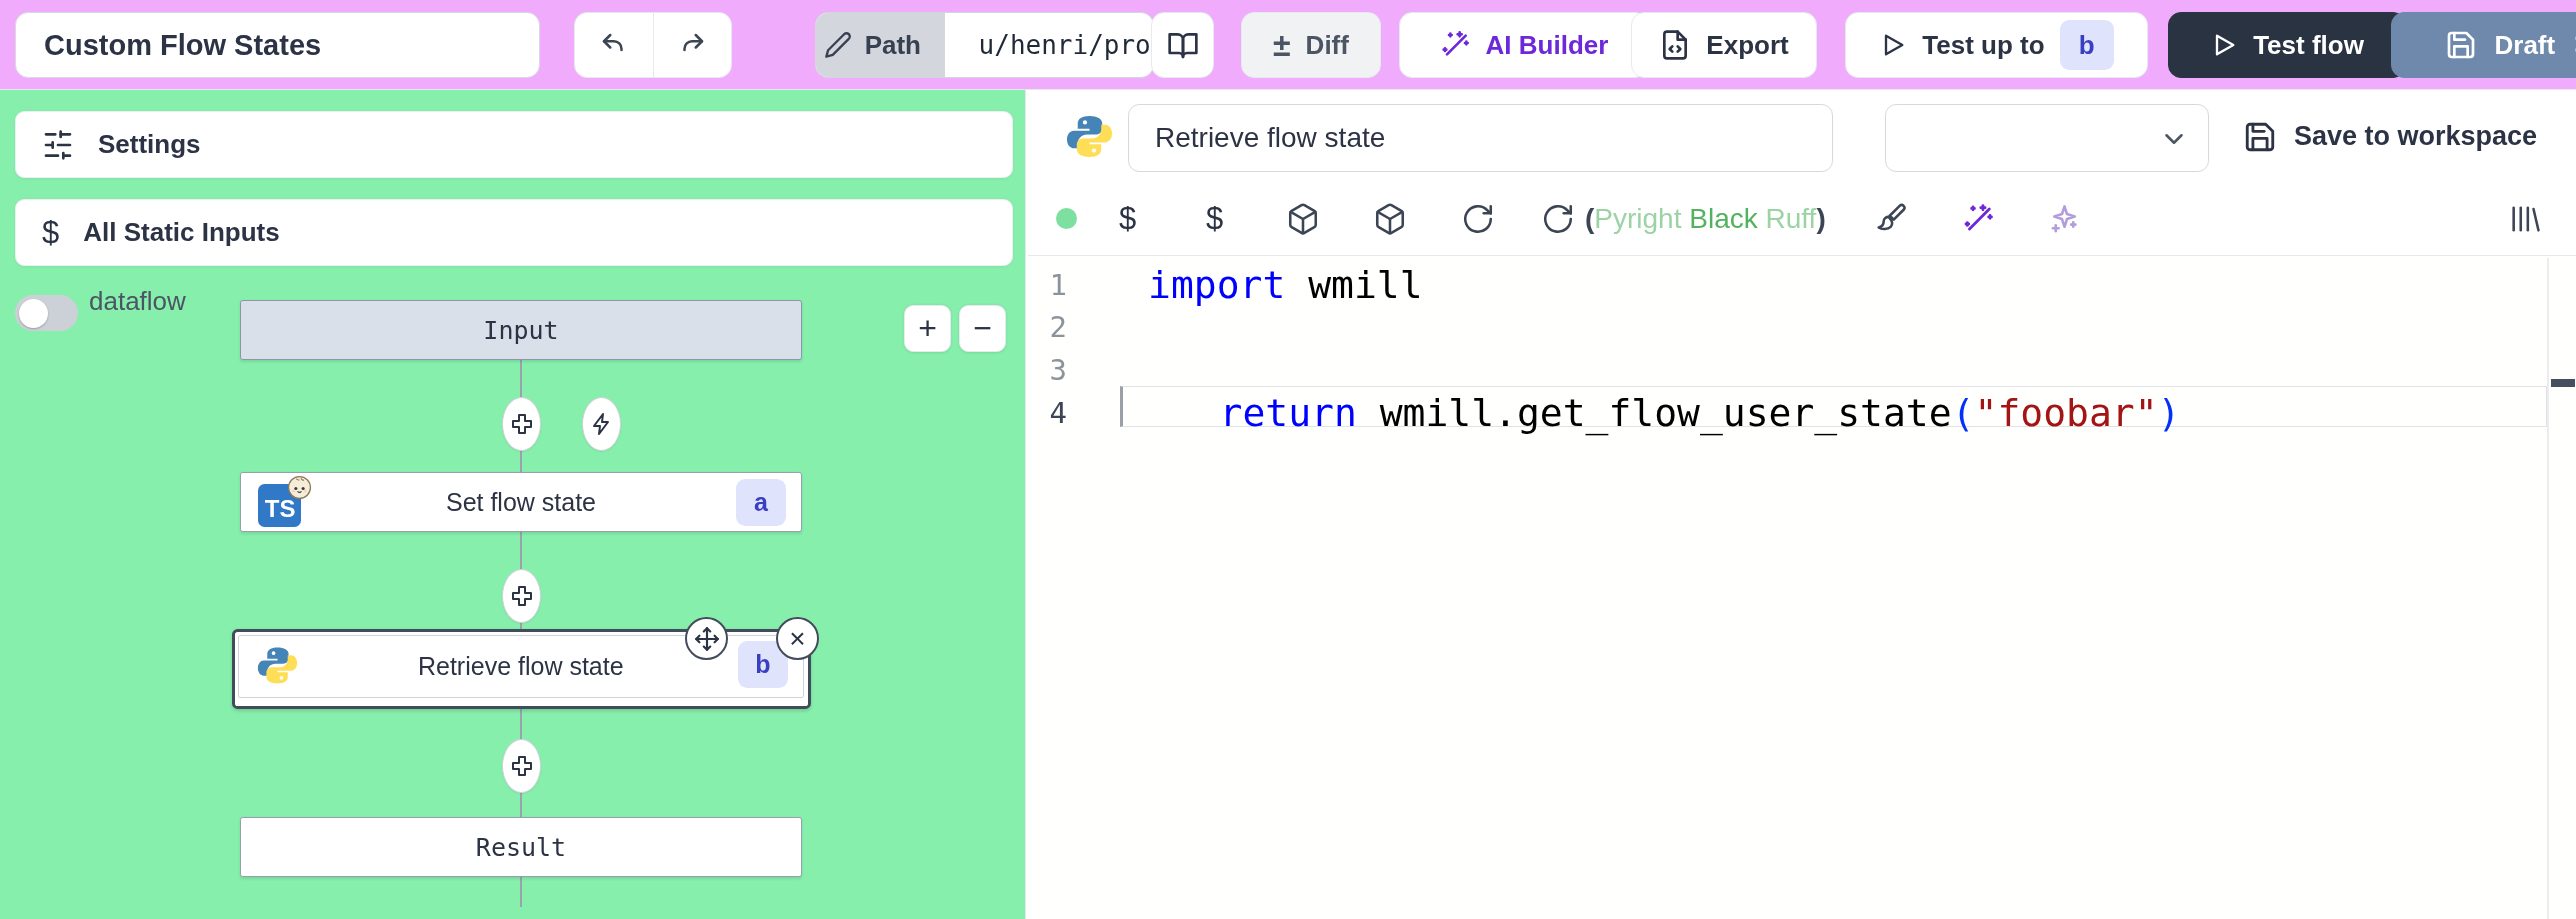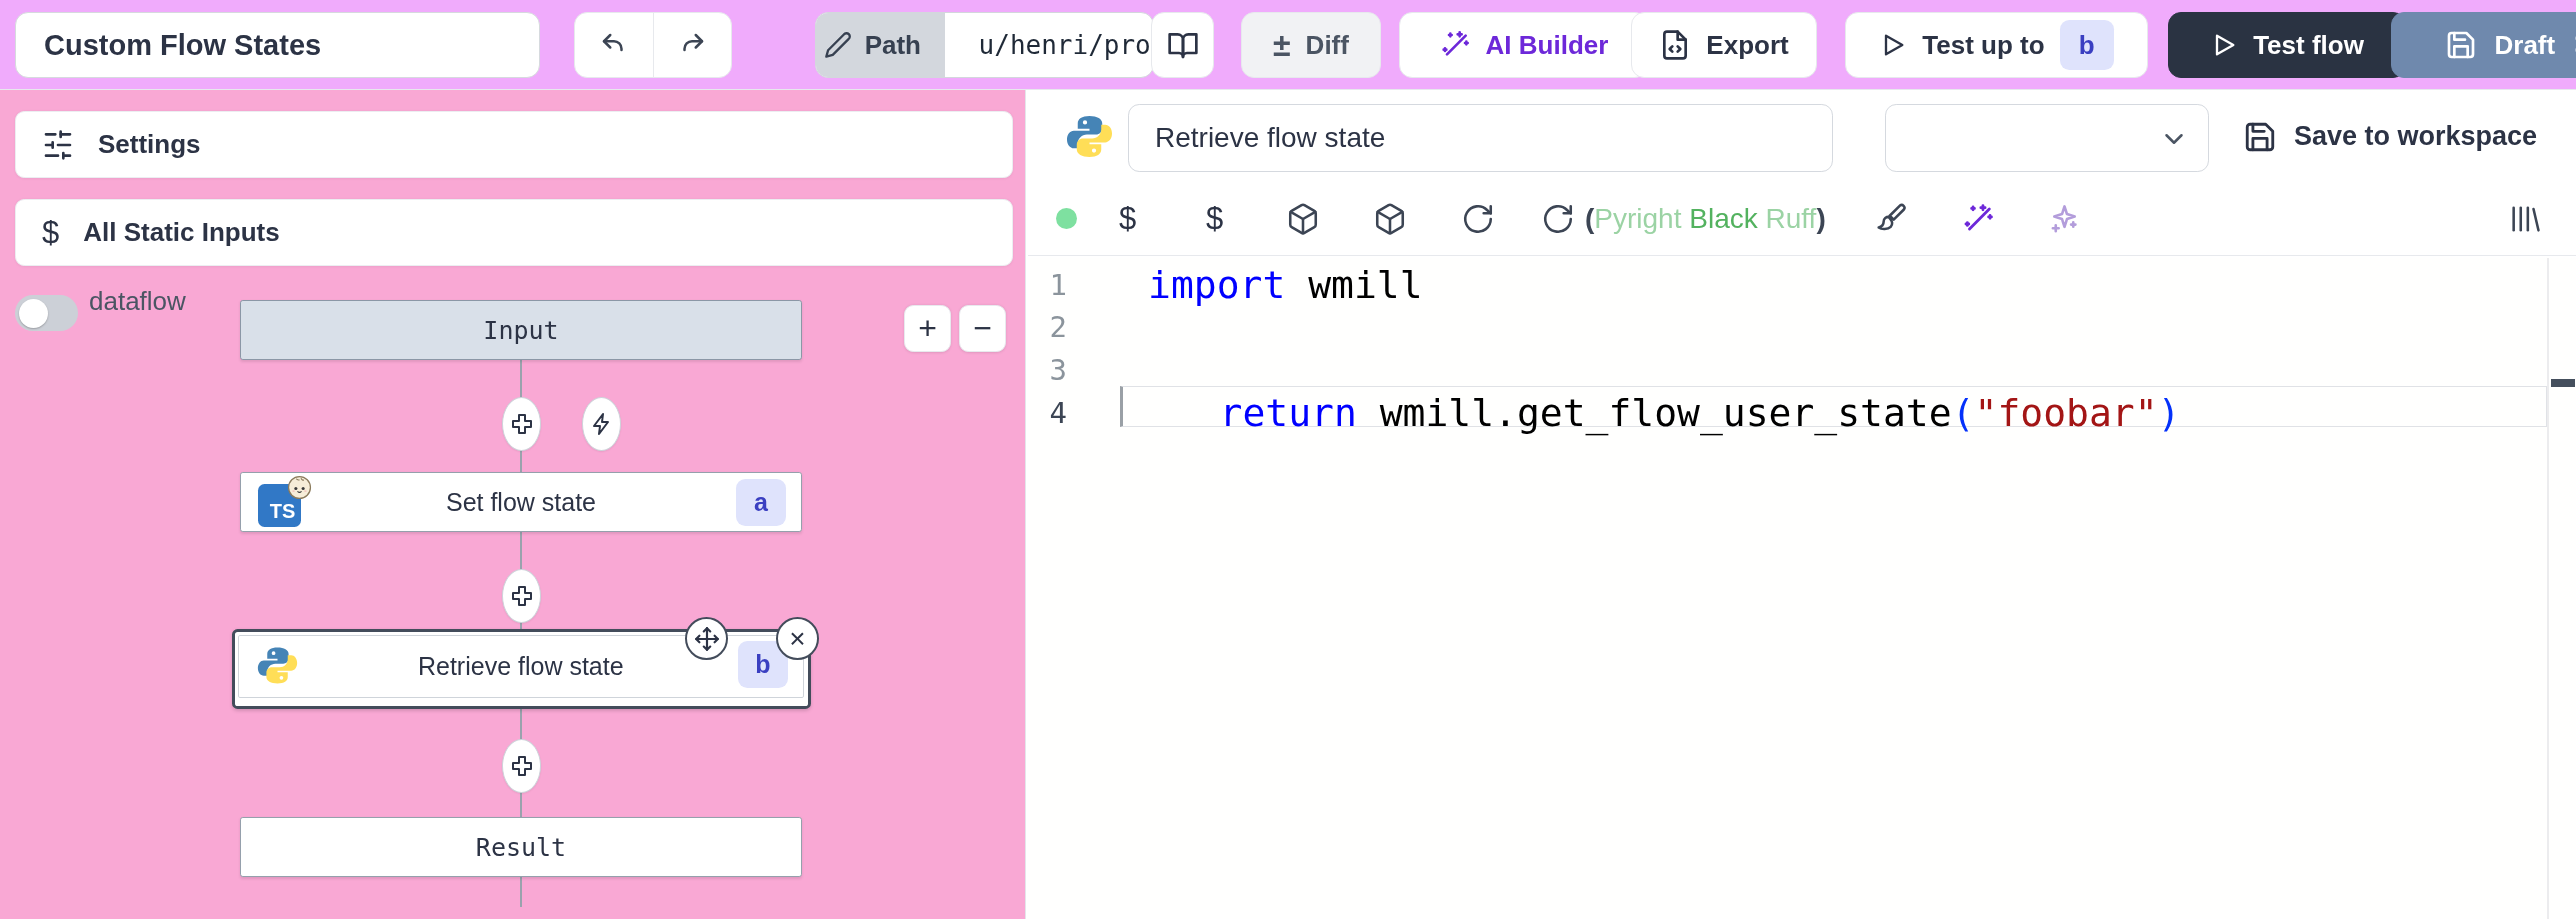--- a/index.html
+++ b/index.html
@@ -32,21 +32,21 @@
   .ai-btn { left:1399px; width:249px; color:#6d28d9; }
   .export-btn { left:1631px; width:186px; }
   .testup-btn { left:1845px; width:303px; }
   .badge-chip { display:inline-flex; align-items:center; justify-content:center; width:54px; height:50px;
     border-radius:9.3px; background:#dfe3fc; color:#3a3fc1; font-size:26px; font-weight:700; }
   .testflow-btn { left:2168px; width:238px; background:#2a3342; border-color:#2a3342; color:#fff; }
   .draft-btn { left:2391px; width:279px; background:#6f89ad; border-color:#6f89ad; color:#fff; gap:17px; }
   .shortcut { color:rgba(255,255,255,.72); font-weight:400; font-size:26px; white-space:nowrap; }
 
   
-  .left-panel { position:absolute; left:0; top:90px; width:1026px; height:829px; background:#f9a8d4;
+  .left-panel { position:absolute; left:0; top:90px; width:1026px; height:829px; background:#86efac;
     border-right:1.9px solid #e4e6ea; overflow:hidden; }
   .card { position:absolute; left:15px; width:998px; height:67px; background:#fff; border-radius:9.3px;
     border:0.9px solid #eceef1; box-shadow:0 0.9px 2.8px rgba(0,0,0,.05); display:flex; align-items:center;
     gap:24px; padding:0 26px; font-size:26px; font-weight:700; color:#2c3345; }
   .card-settings { top:21.4px; }
   .card-inputs { top:109px; }
   .dollar-glyph { font-size:31px; font-weight:500; color:#2c3345; }
 
   .toggle { position:absolute; left:15px; top:205px; width:63px; height:36px; border-radius:18.6px;
     background:#ccd0d7; }
@@ -62,21 +62,21 @@
   .gnode .nlabel { position:absolute; left:0; right:0; text-align:center; font-size:25px; color:#2c3345; }
   .mono-label { font-family:"DejaVu Sans Mono", monospace; font-size:26px; }
   .node-input { top:210px; background:#d9e0e9; border-color:#8b97a6;text-decoration:underline; }
   .node-a { top:382px; }
   .node-result { top:727px; }
   .node-badge { position:absolute; right:15px; top:5.6px; width:50px; height:47px; border-radius:9.3px;
     background:#dfe3fc; color:#3a3fc1; font-size:25px; font-weight:700;
     display:flex; align-items:center; justify-content:center; }
   .ts-wrap { position:absolute; left:17px; top:7.4px; width:45px; height:45px; }
   .ts-square { width:43px; height:43px; margin-top:3.7px; background:#3178c6; border-radius:6.5px; color:#fff;
-    font-size:20px; font-weight:700; display:flex; align-items:flex-end; justify-content:flex-end;
+    font-size:24px; font-weight:700; display:flex; align-items:flex-end; justify-content:flex-end;
     padding:0 5.6px 3.7px 0; font-family:"Liberation Sans", sans-serif; }
   .bun-badge { position:absolute; right:-9.3px; top:-5.6px; width:25px; height:25px; }
   .py-icon-node { position:absolute; left:18.6px; top:9.3px; width:41px; height:41px; }
 
   .sel-wrap { position:absolute; left:232px; top:539px; width:579px; height:80px;
     border:3.7px solid #434c5b; border-radius:5.6px; background:#fff; box-shadow:0 1.9px 3.7px rgba(0,0,0,.15); }
   .sel-inner { position:absolute; left:2.8px; top:2.8px; width:566px; height:63px;
     border:0.9px solid #cfd4da; border-radius:1.9px; background:#fff; display:flex; align-items:center; }
   .sel-inner .nlabel { position:absolute; left:0; right:0; text-align:center; font-size:25px; color:#2c3345; }
   .node-circle { position:absolute; width:43px; height:43px; border-radius:50%; background:#fff;

